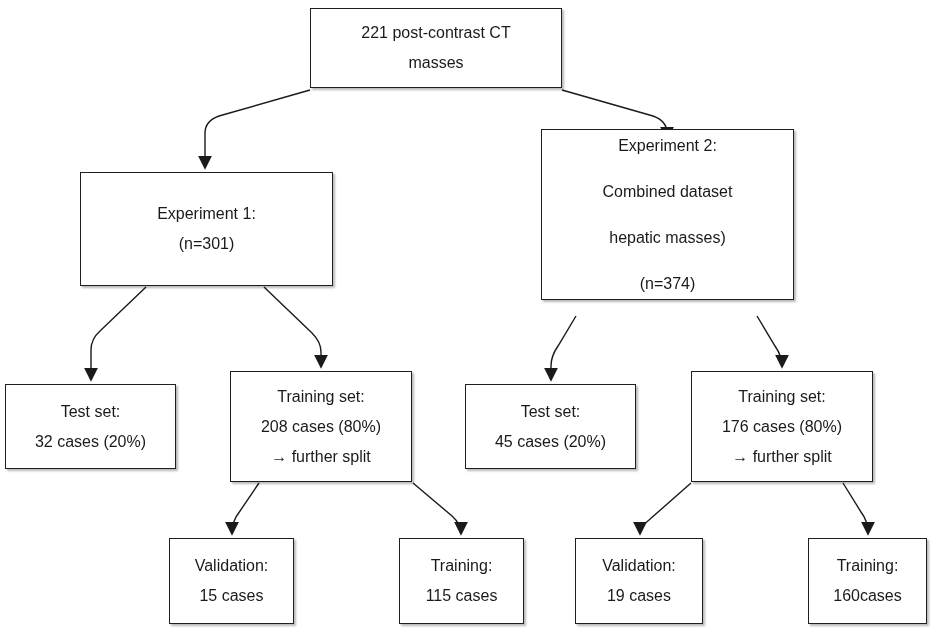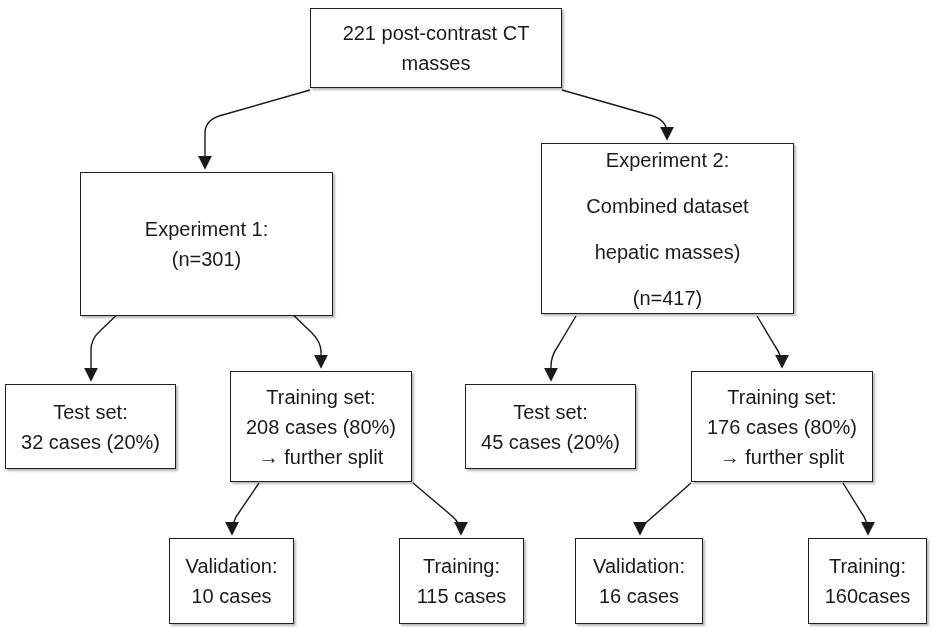--- a/index.html
+++ b/index.html
@@ -32,21 +32,21 @@
     position: absolute;
     box-sizing: border-box;
     background: #ffffff;
     border: 1.5px solid #1f1f1f;
     box-shadow: 2px 2px 2px rgba(0,0,0,0.28);
     display: flex;
     flex-direction: column;
     align-items: center;
     justify-content: center;
     text-align: center;
-    font-size: 20px;
+    font-size: 16px;
     line-height: 30px;
     padding: 2px 6px;
   }
   .node .line {
     white-space: nowrap;
   }
 </style>
 </head>
 <body>
 
@@ -68,30 +68,30 @@
     <path class="edge" marker-end="url(#ah)" d="M413,483 L452,516 Q461,524 461,533"></path>
     <path class="edge" marker-end="url(#ah)" d="M691,483 L649,520 Q640,527 640,533"></path>
     <path class="edge" marker-end="url(#ah)" d="M843,483 L861,512 Q868,521 868,533"></path>
   </svg>
 
   <div class="node" style="left:310px; top:8px; width:252px; height:80px;">
     <div class="line">221 post-contrast CT</div>
     <div class="line">masses</div>
   </div>
 
-  <div class="node" style="left:80px; top:172px; width:253px; height:144px;">
+  <div class="node" style="left:80px; top:172px; width:253px; height:114px;">
     <div class="line">Experiment 1:</div>
     <div class="line">(n=301)</div>
   </div>
 
-  <div class="node" style="left:541px; top:143px; width:253px; height:171px;gap:16px;">
+  <div class="node" style="left:541px; top:129px; width:253px; height:171px;gap:16px;">
     <div class="line">Experiment 2:</div>
     <div class="line">Combined dataset</div>
     <div class="line">hepatic masses)</div>
-    <div class="line">(n=417)</div>
+    <div class="line">(n=374)</div>
   </div>
 
   <div class="node" style="left:5px; top:384px; width:171px; height:85px;">
     <div class="line">Test set:</div>
     <div class="line">32 cases (20%)</div>
   </div>
 
   <div class="node" style="left:230px; top:371px; width:182px; height:111px;">
     <div class="line">Training set:</div>
     <div class="line">208 cases (80%)</div>
@@ -104,31 +104,31 @@
   </div>
 
   <div class="node" style="left:691px; top:371px; width:182px; height:111px;">
     <div class="line">Training set:</div>
     <div class="line">176 cases (80%)</div>
     <div class="line">→ further split</div>
   </div>
 
   <div class="node" style="left:169px; top:538px; width:125px; height:86px;">
     <div class="line">Validation:</div>
-    <div class="line">10 cases</div>
+    <div class="line">15 cases</div>
   </div>
 
   <div class="node" style="left:399px; top:538px; width:125px; height:86px;">
     <div class="line">Training:</div>
     <div class="line">115 cases</div>
   </div>
 
   <div class="node" style="left:575px; top:538px; width:128px; height:86px;">
     <div class="line">Validation:</div>
-    <div class="line">16 cases</div>
+    <div class="line">19 cases</div>
   </div>
 
   <div class="node" style="left:808px; top:538px; width:119px; height:86px;">
     <div class="line">Training:</div>
     <div class="line">160cases</div>
   </div>
 
 </div>
 
 </body></html>

